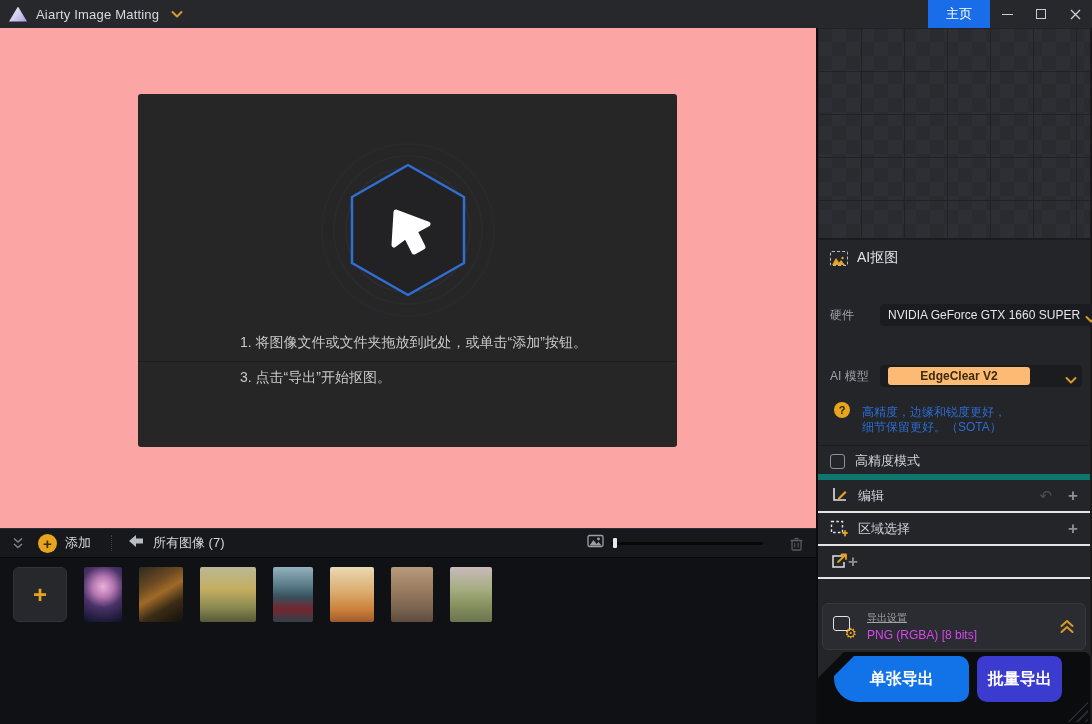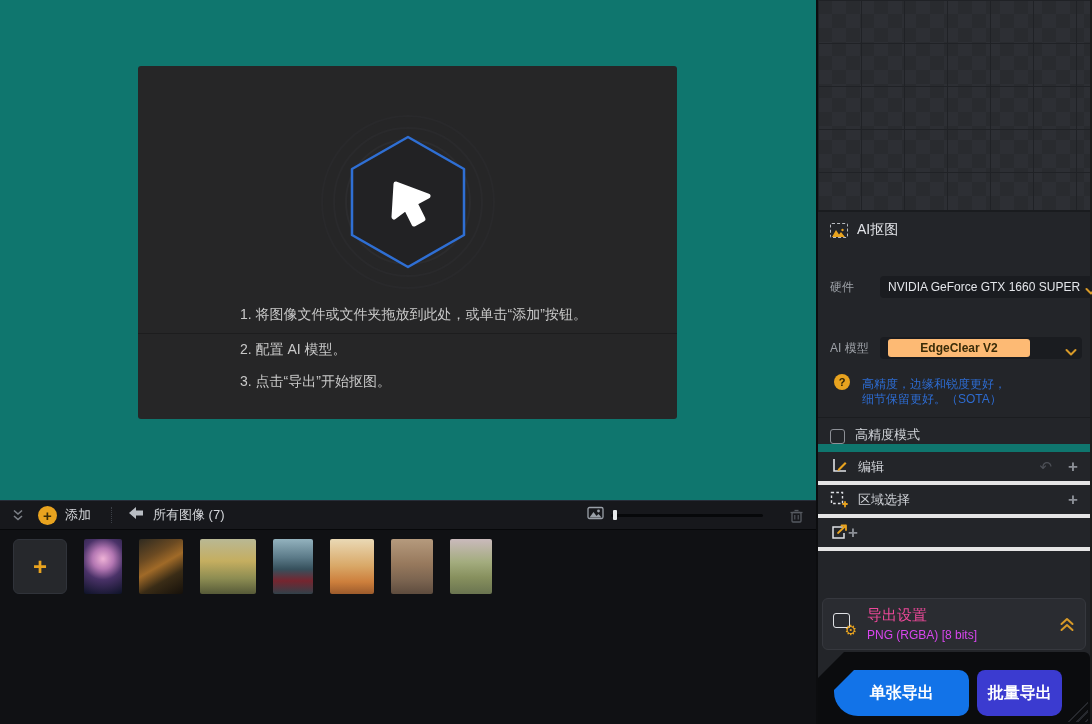--- a/index.html
+++ b/index.html
@@ -14,21 +14,21 @@
   .tb-spacer { flex:1; }
   .home-btn { height:28px; width:62px; background:#1a6de8; color:#fff; font-size:13px; border:none; cursor:default; }
   .winctl { width:34px; height:28px; display:flex; align-items:center; justify-content:center; color:#c9ccd2; }
   .min-glyph { width:11px; height:0; border-top:1px solid #c9ccd2; }
   .max-glyph { width:10px; height:10px; border:1px solid #c9ccd2; }
 
   
   .content { flex:1; display:flex; min-height:0; }
   .left { width:818px; display:flex; flex-direction:column; border-right:2px solid #0c0d0f; }
 
-  .canvas { height:500px; background:#0f766e; position:relative; }
+  .canvas { height:500px; background:#fca5a5; position:relative; }
   .drop-panel { position:absolute; left:138px; top:66px; width:539px; height:353px; background:#262627; border-radius:3px; }
   .hex-zone { height:228px; display:flex; align-items:flex-end; justify-content:center; }
   .instr { color:#c9c9c9; font-size:14px; padding-left:102px; }
   .instr-row1 { height:38px; display:flex; align-items:center; border-bottom:1px solid #1d1d1e; }
   .instr-row { height:32px; display:flex; align-items:center; }
   .instr-rows { padding-top:2px; }
 
   
   .toolbar { height:30px; flex:0 0 30px; background:#17181c; border-top:1px solid #272d38; border-bottom:1px solid #07080a; display:flex; align-items:center; padding:0 12px; }
   .collapse-ic { margin-right:14px; display:flex; }
@@ -65,69 +65,90 @@
   .param-row { display:flex; align-items:center; padding:0 8px 0 12px; margin-bottom:11px;margin-top:28px; }
   .param-label { width:50px; color:#9da1a7; font-size:12px; flex:0 0 50px; }
   .dd { flex:1; height:22px; background:#1a1c20; border-radius:4px; display:flex; align-items:center; position:relative; padding:0 22px 0 8px; }
   .dd-value { color:#e4e6ea; font-size:12px; white-space:nowrap; flex:1; text-align:left; }
   .dd-chev { position:absolute; right:5px; top:6px; }
   .model-pill { background:#fdba74; color:#3a2c08; font-size:12px; font-weight:bold; height:18px; line-height:18px; border-radius:3px; width:142px; text-align:center; }
   .hint-row { display:flex; padding:0 12px 10px 16px; border-bottom:1px solid #1b1d20; }
   .q-ic { width:16px; height:16px; border-radius:50%; background:#e8a31f; color:#2e2306; font-size:11px; font-weight:bold; display:flex; align-items:center; justify-content:center; margin:4px 12px 0 0; flex:0 0 16px; }
   .hint-text { color:#2d6bd0; font-size:12px; line-height:15px;margin-top:7px; }
 
-  .check-row { height:32px; display:flex; align-items:flex-end; padding:0 12px; border-bottom:8px solid #0f766e; margin-top:2px; }
+  .check-row { height:32px; display:flex; align-items:center; padding:0 12px; border-bottom:6px solid #0f766e; margin-top:2px; }
   .checkbox { width:15px; height:15px; border:1px solid #8d9096; border-radius:3px; background:transparent; }
   .check-label { color:#d2d5da; font-size:13px; margin-left:10px; }
 
-  .tool-row { height:33px; display:flex; align-items:center; padding:0 12px; border-bottom:4px solid #e5e5e5; background:#232529; }
+  .tool-row { height:33px; display:flex; align-items:center; padding:0 12px; border-bottom:2px solid #e5e5e5; background:#232529; }
   .tool-label { color:#d2d5da; font-size:13px; margin-left:10px; flex:1; }
   .undo-glyph { color:#4d5057; font-size:15px; margin-right:16px; line-height:1; }
   .plus-glyph { color:#8b8f96; font-size:17px; font-weight:bold; line-height:1; }
 
   .panel-spacer { flex:1; }
 
   .export-box { margin:0 4px 2px 4px; background:#2a2c31; border:1px solid #36383e; border-radius:6px; padding:7px 10px; display:flex; align-items:center; }
   .export-ic { position:relative; width:24px; height:22px; margin-right:10px; flex:0 0 24px; }
   .export-sq { position:absolute; left:0; top:0; width:17px; height:15px; border:1.5px solid #dfe1e5; border-radius:3px 3px 0 3px; }
   .gear-glyph { position:absolute; right:0; bottom:-2px; color:#e8a31f; font-size:14px; line-height:1; font-family:"DejaVu Sans",sans-serif; }
   .export-texts { flex:1; }
-  .export-title { color:#ec4899; font-size:15px; }
+  .export-title { color:#a3a3a3; font-size:10px;text-decoration:underline; }
   .export-format { color:#d946ef; font-size:12px; margin-top:3px; }
   .export-chev { display:flex; }
 
-  .tray { height:72px; flex:0 0 72px; background:#0b0c0e; clip-path:polygon(26px 0,100% 0,100% 100%,0 100%,0 26px); border-radius:14px 6px 0 0; display:flex; align-items:flex-end; gap:8px; padding:4px 28px 8px 16px; position:relative; }
+  .tray { height:72px; flex:0 0 72px; background:#0b0c0e; clip-path:polygon(26px 0,100% 0,100% 100%,0 100%,0 26px); border-radius:14px 6px 0 0; display:flex; align-items:flex-start; gap:8px; padding:4px 28px 8px 16px; position:relative; }
   .tray::after { content:""; position:absolute; right:2px; bottom:2px; width:26px; height:26px; background:repeating-linear-gradient(135deg,transparent 0 4px,#26282d 4px 6px); clip-path:polygon(100% 0,100% 100%,0 100%); }
   .btn-single { flex:1.6; height:46px; border:none; background:#1273e8; color:#fff; font-size:16px; font-weight:bold; border-radius:8px 10px 10px 24px; clip-path:polygon(20px 0,100% 0,100% 100%,0 100%,0 20px); font-family:inherit; }
   .btn-batch { flex:1; height:46px; border:none; background:#3b3bd0; color:#fff; font-size:16px; font-weight:bold; border-radius:8px 8px 10px 10px; font-family:inherit; }
 </style>
 </head>
 <body>
 
 <div class="window">
 
+  <div class="titlebar">
+    <span class="logo"></span>
+    <span class="app-title">Aiarty Image Matting</span>
+    <span class="title-chev">
+      <svg width="12" height="9" viewBox="0 0 12 9">
+          <polyline points="1.5,2 6,6.5 10.5,2" fill="none" stroke="#d89a28" stroke-width="2" stroke-linecap="round" stroke-linejoin="round"></polyline>
+        </svg>
+    </span>
+    <span class="tb-spacer"></span>
+    <button class="home-btn">主页</button>
+    <span class="winctl">
+        <span class="min-glyph"></span>
+      </span>
+    <span class="winctl">
+        <span class="max-glyph"></span>
+      </span>
+    <span class="winctl">
+      <svg width="11" height="11" viewBox="0 0 11 11">
+          <path d="M1,1 L10,10 M10,1 L1,10" stroke="#c9ccd2" stroke-width="1.4"></path>
+        </svg>
+    </span>
+  </div>
 
   <div class="content">
 
     <div class="left">
 
       <div class="canvas">
         <div class="drop-panel">
           <div class="hex-zone">
             <svg width="180" height="190" viewBox="0 0 180 190">
               <circle cx="90" cy="98" r="62" fill="none" stroke="#2c2c2e" stroke-width="2"></circle>
               <circle cx="90" cy="98" r="74" fill="none" stroke="#2a2a2c" stroke-width="2"></circle>
               <circle cx="90" cy="98" r="86" fill="none" stroke="#29292b" stroke-width="2"></circle>
               <polygon points="90,33 146,65 146,131 90,163 34,131 34,65" fill="#222224" stroke="#2f6fd4" stroke-width="2.5" stroke-linejoin="round"></polygon>
               <path d="M78,80 L110,92 L97,99 L105,115 L96,120 L88,104 L76,113 Z" fill="#ffffff" stroke="#ffffff" stroke-width="5" stroke-linejoin="round" stroke-linecap="round"></path>
             </svg>
           </div>
           <div class="instr-rows">
             <div class="instr instr-row1">1. 将图像文件或文件夹拖放到此处，或单击“添加”按钮。</div>
-            <div class="instr instr-row">2. 配置 AI 模型。</div>
             <div class="instr instr-row">3. 点击“导出”开始抠图。</div>
           </div>
         </div>
       </div>
 
       <div class="toolbar">
         <span class="collapse-ic">
           <svg width="12" height="13" viewBox="0 0 12 13">
               <polyline points="2,1.5 6,5 10,1.5" fill="none" stroke="#7d8188" stroke-width="1.6"></polyline>
               <polyline points="2,7 6,10.5 10,7" fill="none" stroke="#7d8188" stroke-width="1.6"></polyline>

